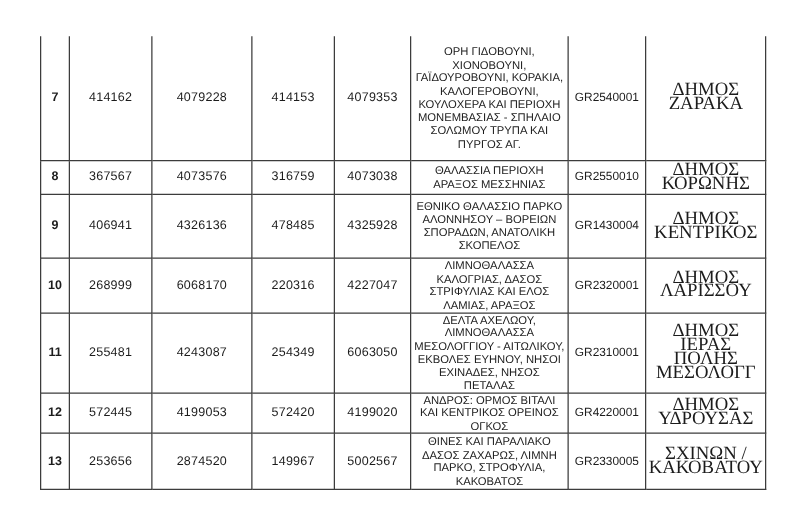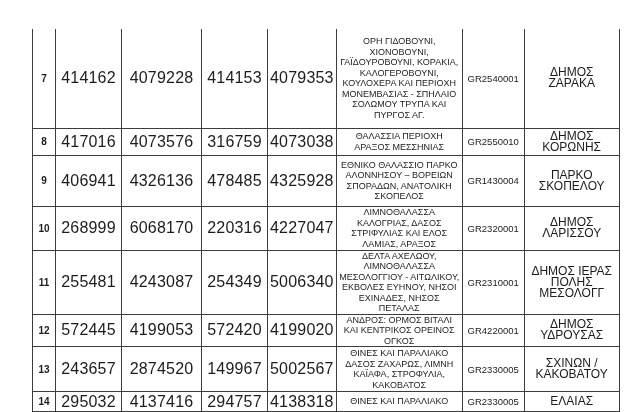--- a/index.html
+++ b/index.html
@@ -33,33 +33,34 @@
   }
   
   tr.first-row td {
     border-top: none;
   }
   td.cell-index {
     font-weight: bold;
     font-size: 10px;
   }
   td.cell-number {
-    font-size: 16px;
+    font-size: 10px;
     letter-spacing: 0.2px;
   }
   td.cell-site {
     font-size: 9px;
     line-height: 10.5px;
   }
   td.cell-code {
     font-size: 9.5px;
   }
   td.cell-muni {
-    font-size: 12px;
+    font-size: 15px;
     line-height: 11px;
+    font-family: Liberation Serif, serif;
   }
 </style>
 </head>
 <body>
 
 <div class="table-wrap">
   <table class="doc-table">
     <colgroup>
       <col style="width:23px">
       <col style="width:66px">
@@ -76,83 +77,73 @@
         <td class="cell-number">414162</td>
         <td class="cell-number">4079228</td>
         <td class="cell-number">414153</td>
         <td class="cell-number">4079353</td>
         <td class="cell-site">ΟΡΗ ΓΙΔΟΒΟΥΝΙ, ΧΙΟΝΟΒΟΥΝΙ, ΓΑΪΔΟΥΡΟΒΟΥΝΙ, ΚΟΡΑΚΙΑ, ΚΑΛΟΓΕΡΟΒΟΥΝΙ, ΚΟΥΛΟΧΕΡΑ ΚΑΙ ΠΕΡΙΟΧΗ ΜΟΝΕΜΒΑΣΙΑΣ - ΣΠΗΛΑΙΟ ΣΟΛΩΜΟΥ ΤΡΥΠΑ ΚΑΙ ΠΥΡΓΟΣ ΑΓ.</td>
         <td class="cell-code">GR2540001</td>
         <td class="cell-muni">ΔΗΜΟΣ ΖΑΡΑΚΑ</td>
       </tr>
       <tr style="height:27px">
         <td class="cell-index">8</td>
-        <td class="cell-number">417016</td>
+        <td class="cell-number">367567</td>
         <td class="cell-number">4073576</td>
         <td class="cell-number">316759</td>
         <td class="cell-number">4073038</td>
         <td class="cell-site">ΘΑΛΑΣΣΙΑ ΠΕΡΙΟΧΗ ΑΡΑΞΟΣ ΜΕΣΣΗΝΙΑΣ</td>
         <td class="cell-code">GR2550010</td>
         <td class="cell-muni">ΔΗΜΟΣ ΚΟΡΩΝΗΣ</td>
       </tr>
       <tr style="height:51px">
         <td class="cell-index">9</td>
         <td class="cell-number">406941</td>
         <td class="cell-number">4326136</td>
         <td class="cell-number">478485</td>
         <td class="cell-number">4325928</td>
         <td class="cell-site">ΕΘΝΙΚΟ ΘΑΛΑΣΣΙΟ ΠΑΡΚΟ ΑΛΟΝΝΗΣΟΥ – ΒΟΡΕΙΩΝ ΣΠΟΡΑΔΩΝ, ΑΝΑΤΟΛΙΚΗ ΣΚΟΠΕΛΟΣ</td>
         <td class="cell-code">GR1430004</td>
-        <td class="cell-muni">ΠΑΡΚΟ ΣΚΟΠΕΛΟΥ</td>
+        <td class="cell-muni">ΔΗΜΟΣ ΚΕΝΤΡΙΚΟΣ</td>
       </tr>
       <tr style="height:44px">
         <td class="cell-index">10</td>
         <td class="cell-number">268999</td>
         <td class="cell-number">6068170</td>
         <td class="cell-number">220316</td>
         <td class="cell-number">4227047</td>
         <td class="cell-site">ΛΙΜΝΟΘΑΛΑΣΣΑ ΚΑΛΟΓΡΙΑΣ, ΔΑΣΟΣ ΣΤΡΙΦΥΛΙΑΣ ΚΑΙ ΕΛΟΣ ΛΑΜΙΑΣ, ΑΡΑΞΟΣ</td>
         <td class="cell-code">GR2320001</td>
         <td class="cell-muni">ΔΗΜΟΣ ΛΑΡΙΣΣΟΥ</td>
       </tr>
       <tr style="height:58px">
         <td class="cell-index">11</td>
         <td class="cell-number">255481</td>
         <td class="cell-number">4243087</td>
         <td class="cell-number">254349</td>
-        <td class="cell-number">5006340</td>
+        <td class="cell-number">6063050</td>
         <td class="cell-site">ΔΕΛΤΑ ΑΧΕΛΩΟΥ, ΛΙΜΝΟΘΑΛΑΣΣΑ ΜΕΣΟΛΟΓΓΙΟΥ - ΑΙΤΩΛΙΚΟΥ, ΕΚΒΟΛΕΣ ΕΥΗΝΟΥ, ΝΗΣΟΙ ΕΧΙΝΑΔΕΣ, ΝΗΣΟΣ ΠΕΤΑΛΑΣ</td>
         <td class="cell-code">GR2310001</td>
         <td class="cell-muni">ΔΗΜΟΣ ΙΕΡΑΣ ΠΟΛΗΣ ΜΕΣΟΛΟΓΓ</td>
       </tr>
       <tr style="height:28px">
         <td class="cell-index">12</td>
         <td class="cell-number">572445</td>
         <td class="cell-number">4199053</td>
         <td class="cell-number">572420</td>
         <td class="cell-number">4199020</td>
         <td class="cell-site">ΑΝΔΡΟΣ: ΟΡΜΟΣ ΒΙΤΑΛΙ ΚΑΙ ΚΕΝΤΡΙΚΟΣ ΟΡΕΙΝΟΣ ΟΓΚΟΣ</td>
         <td class="cell-code">GR4220001</td>
         <td class="cell-muni">ΔΗΜΟΣ ΥΔΡΟΥΣΑΣ</td>
       </tr>
       <tr style="height:45px">
         <td class="cell-index">13</td>
-        <td class="cell-number">243657</td>
+        <td class="cell-number">253656</td>
         <td class="cell-number">2874520</td>
         <td class="cell-number">149967</td>
         <td class="cell-number">5002567</td>
-        <td class="cell-site">ΘΙΝΕΣ ΚΑΙ ΠΑΡΑΛΙΑΚΟ ΔΑΣΟΣ ΖΑΧΑΡΩΣ, ΛΙΜΝΗ ΚΑΪΑΦΑ, ΣΤΡΟΦΥΛΙΑ, ΚΑΚΟΒΑΤΟΣ</td>
+        <td class="cell-site">ΘΙΝΕΣ ΚΑΙ ΠΑΡΑΛΙΑΚΟ ΔΑΣΟΣ ΖΑΧΑΡΩΣ, ΛΙΜΝΗ ΠΑΡΚΟ, ΣΤΡΟΦΥΛΙΑ, ΚΑΚΟΒΑΤΟΣ</td>
         <td class="cell-code">GR2330005</td>
         <td class="cell-muni">ΣΧΙΝΩΝ / ΚΑΚΟΒΑΤΟΥ</td>
-      </tr>
-      <tr style="height:20px">
-        <td class="cell-index">14</td>
-        <td class="cell-number">295032</td>
-        <td class="cell-number">4137416</td>
-        <td class="cell-number">294757</td>
-        <td class="cell-number">4138318</td>
-        <td class="cell-site">ΘΙΝΕΣ ΚΑΙ ΠΑΡΑΛΙΑΚΟ</td>
-        <td class="cell-code">GR2330005</td>
-        <td class="cell-muni">ΕΛΑΙΑΣ</td>
       </tr>
     </tbody>
   </table>
 </div>
 
 </body></html>

